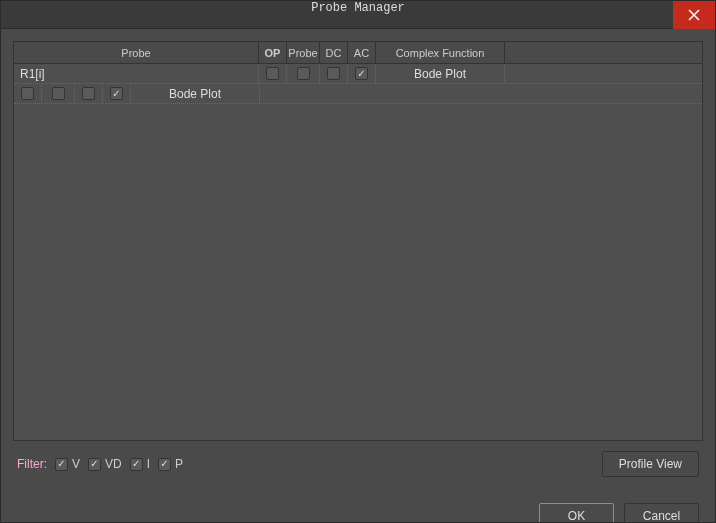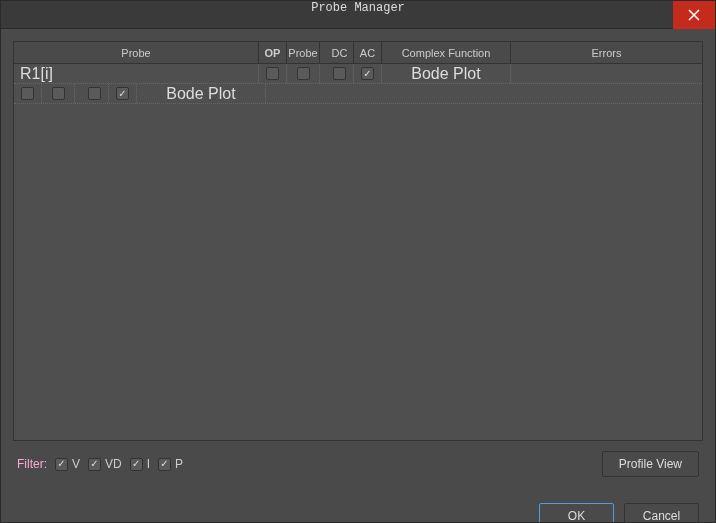--- a/index.html
+++ b/index.html
@@ -57,34 +57,34 @@
   display: flex;
   align-items: center;
   justify-content: center;
   font-size: 11px;
   color: #ccc;
   padding: 0 4px;
 }
 .col-probe { width: 245px; justify-content: center; }
 .col-op { width: 28px; font-weight: bold; }
 .col-tran { width: 33px; }
-.col-dc { width: 28px; margin-left: 6px; }
+.col-dc { width: 28px; }
 .col-ac { width: 28px; }
 .col-complex { width: 129px; }
 .col-errors { flex: 1; border-right: none; }
 .table-row {
   display: flex;
   height: 20px;
   border-bottom: 1px dotted #666;
 }
 .td {
   border-right: 1px dotted #666;
   display: flex;
   align-items: center;
-  font-size: 16px;
+  font-size: 12px;
   color: #ddd;
   padding: 0 4px;
 }
 .td.col-probe { justify-content: flex-start; padding-left: 6px; }
 .td.col-complex { justify-content: center; }
 .td.col-errors { border-right: none; }
 .td.center { justify-content: center; }
 .chk {
   width: 13px;
   height: 13px;
@@ -159,21 +159,20 @@
 
 <div class="content">
   <div class="table-container">
     <div class="table-header">
       <div class="th col-probe">Probe</div>
       <div class="th col-op">OP</div>
       <div class="th col-tran">Probe</div>
       <div class="th col-dc">DC</div>
       <div class="th col-ac">AC</div>
       <div class="th col-complex">Complex Function</div>
-      <div class="th col-errors">Errors</div>
     </div>
     <div id="table-body">
         <div class="table-row">
           <div class="td col-probe">R1[i]</div>
           <div class="td col-op center">
             <span class="chk"></span>
           </div>
           <div class="td col-tran center">
             <span class="chk"></span>
           </div>

